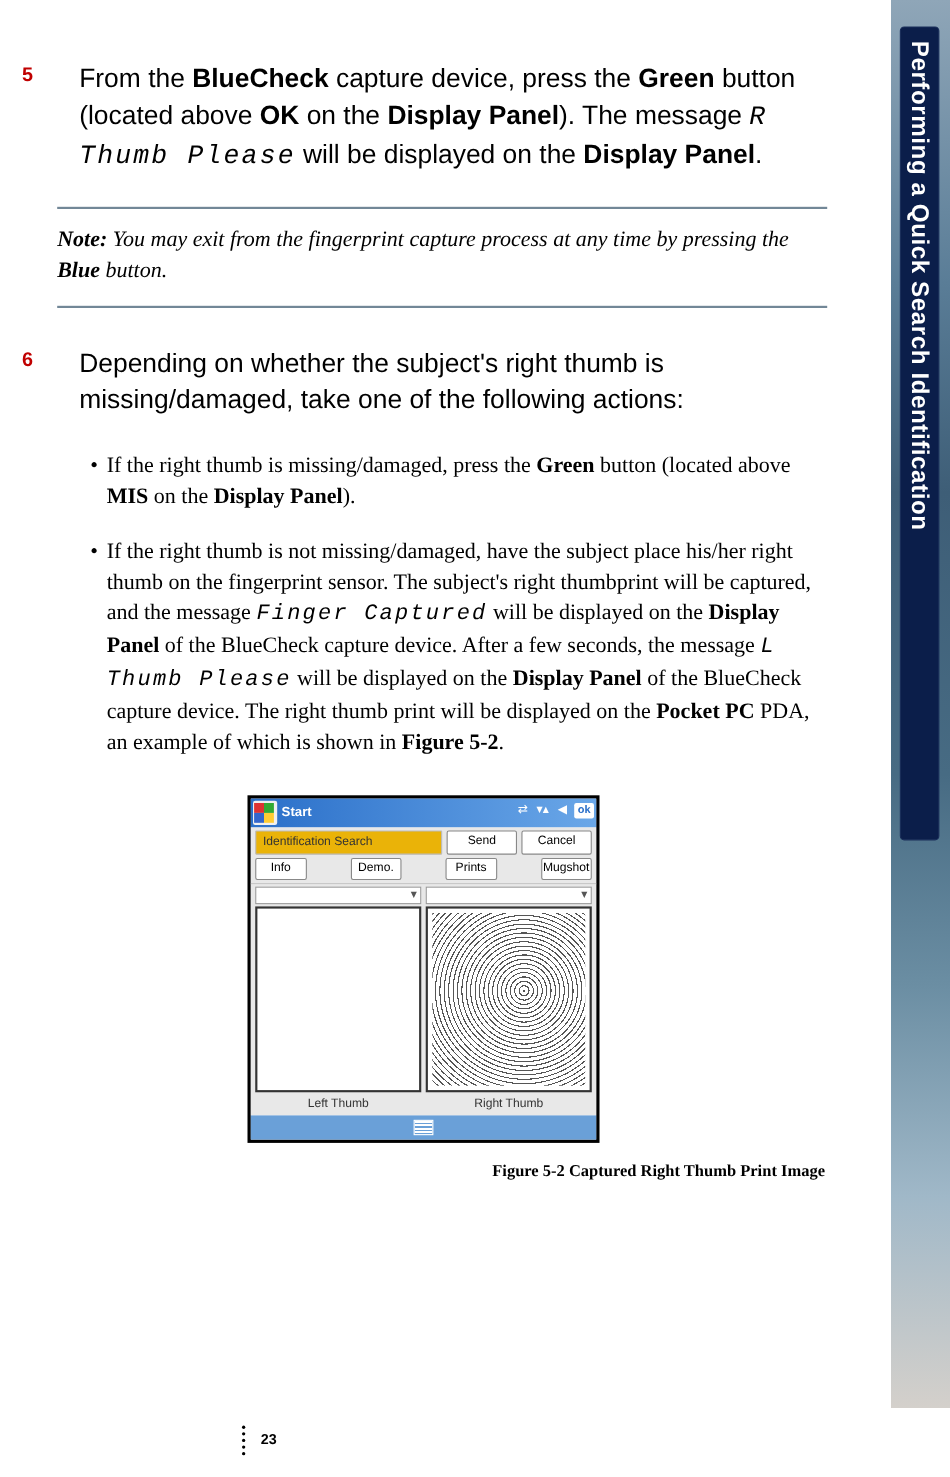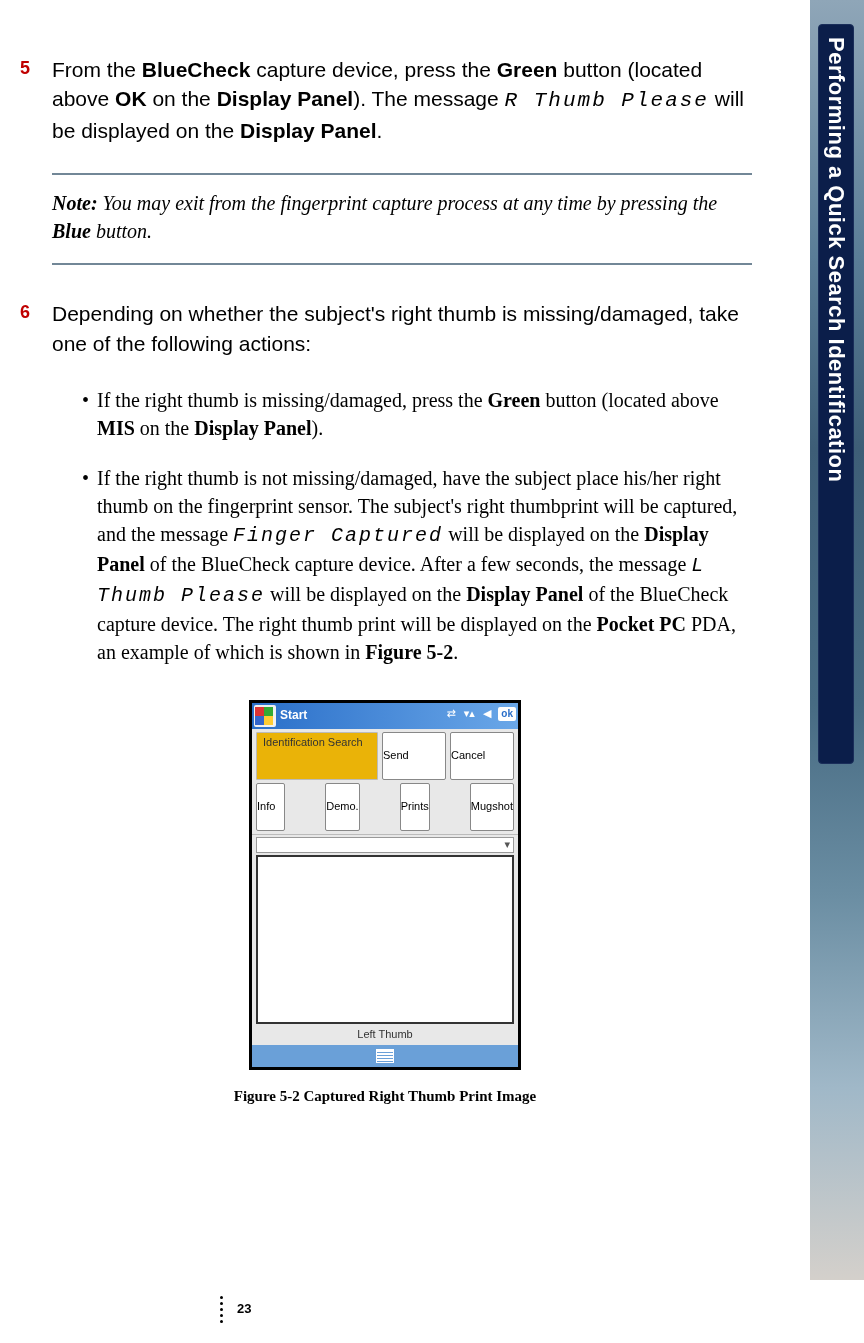--- a/index.html
+++ b/index.html
@@ -55,21 +55,21 @@
     gap: 18px;
     margin-bottom: 28px;
   }
   .step-num {
     color: #c00000;
     font-weight: bold;
     font-size: 18px;
     flex-shrink: 0;
     width: 14px;
   }
-  .step-body { font-size: 21px; line-height: 1.4; }
+  .step-body { font-size: 24px; line-height: 1.4; margin-left: 20px; }
   .mono { font-family: "Courier New", monospace; font-style: italic; letter-spacing: 2px; }
   .italic { font-style: italic; }
   .bold { font-weight: bold; }
   hr.rule { border: none; border-top: 2px solid #728797; margin: 10px 0 14px 0; }
   .note-block {
     margin: 22px 0 6px 32px;
     width: 700px;
     font-family: "Times New Roman", serif;
     font-size: 20px;
     line-height: 1.4;
@@ -80,21 +80,21 @@
     font-family: "Times New Roman", serif;
     font-size: 20px;
     line-height: 1.4;
   }
   .sub-bullets .item { display:flex; gap:8px; margin-bottom: 22px; }
   .sub-bullets .bullet-char { flex-shrink:0; }
   
   .ppc-wrap { text-align: center; margin-top: 34px; }
   .ppc {
     display:inline-block;
-    width: 272px;
+    width: 320px;
     border: 3px solid #000;
     background:#fff;
     text-align:left;
     font-family: Tahoma, Arial, sans-serif;
     font-size: 12px;
   }
   .ppc-title {
     background: linear-gradient(to right, #2a6fc9, #6aa7e8);
     color:#fff;
     height:26px;
@@ -129,44 +129,44 @@
     padding:2px 6px;
     font-size:11px;
     color:#333;
     text-align:center;
   }
   .ppc-btn {
     width: 64px;
     background:#fff;
     border:1px solid #888;
     border-radius:2px;
-    padding:15px 0;
+    padding:1px 0;
     font-size:11px;
-    text-align:left;
+    text-align:center;
   }
   .ppc-body { display:flex; height:210px; background:#e8e8e8; padding:0 2px; }
   .ppc-col { flex:1; padding:2px; display:flex; flex-direction:column; }
   .ppc-dd { height:16px; background:#fff; border:1px solid #999; margin-bottom:2px; position:relative; }
   .ppc-dd::after { content:"▾"; position:absolute; right:3px; top:-1px; font-size:11px; color:#555; }
   .ppc-print { flex:1; background:#fff; border:2px solid #333; position:relative; overflow:hidden; }
   .fp {
     position:absolute; inset:4px;
     background:
       repeating-radial-gradient(circle at 60% 45%, #555 0 1px, #fff 1px 4px);
     filter: blur(0.3px);
   }
   .ppc-cap { text-align:center; font-size:11px; margin-top:3px; color:#333; }
   .ppc-foot { height:22px; background:#6aa0d8; display:flex; align-items:center; justify-content:center; }
   .kbd { width:18px; height:14px; border:1px solid #fff; display:inline-block; background:repeating-linear-gradient(to bottom,#fff 0 2px,#6aa0d8 2px 3px);}
   .fig-caption {
     margin-top: 16px;
     font-family: "Times New Roman", serif;
     font-weight: bold;
     font-size: 15px;
-    text-align:center;
+    text-align:right;
   }
   .page-footer {
     position:absolute;
     bottom: 20px;
     left: 220px;
     right: 10px;
     display:flex;
     align-items:center;
     gap: 14px;
     font-size: 12px;
@@ -242,20 +242,27 @@
           <div class="ppc-btn" style="flex:1">Prints</div>
           <div class="ppc-btn" style="flex:1">Mugshot</div>
         </div>
       </div>
       <div class="ppc-body">
         <div class="ppc-col">
           <div class="ppc-dd"></div>
           <div class="ppc-print"></div>
           <div class="ppc-cap">Left Thumb</div>
         </div>
+        <div class="ppc-col">
+          <div class="ppc-dd"></div>
+          <div class="ppc-print">
+              <div class="fp"></div>
+            </div>
+          <div class="ppc-cap">Right Thumb</div>
+        </div>
       </div>
       <div class="ppc-foot">
         <span class="kbd"></span>
       </div>
     </div>
     <div class="fig-caption">Figure 5-2 Captured Right Thumb Print Image</div>
   </div>
 
 </div>
 

